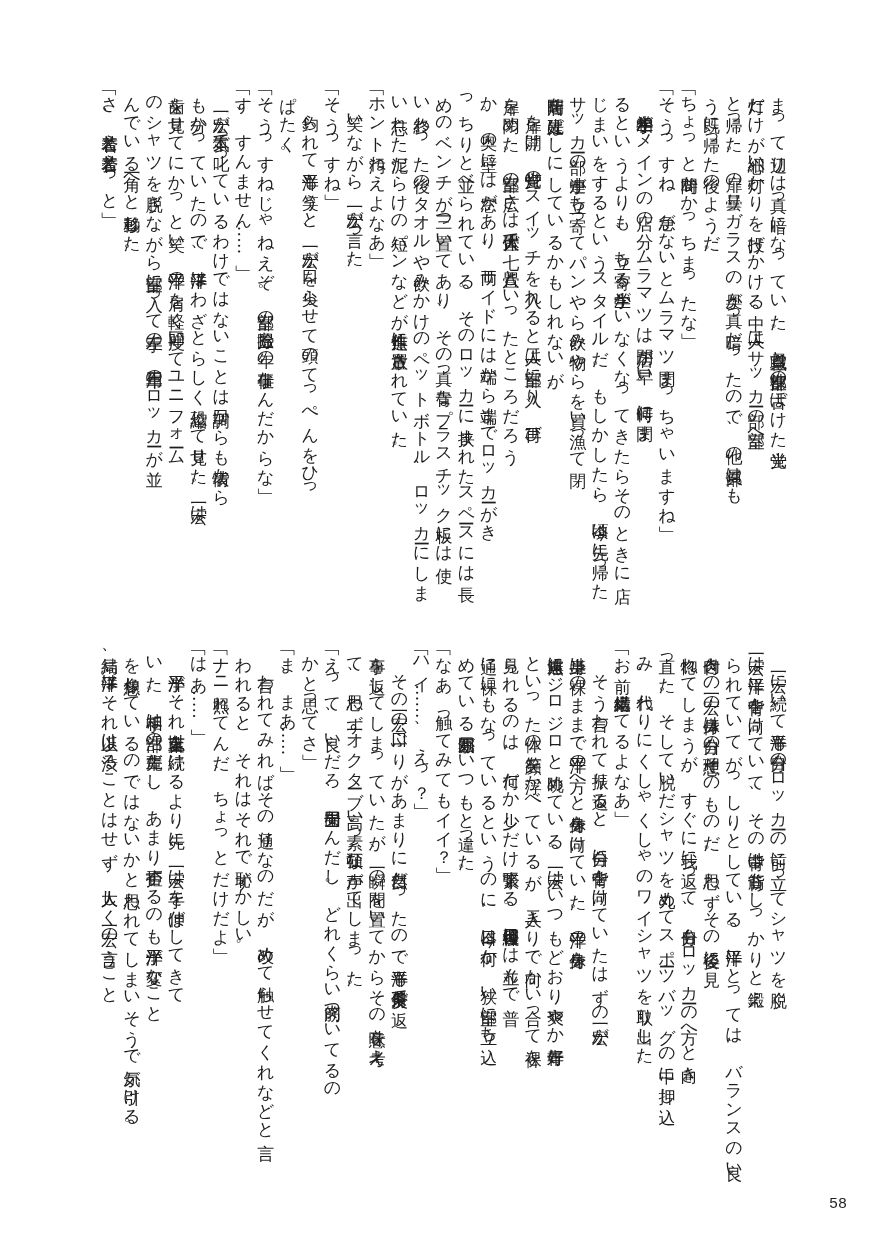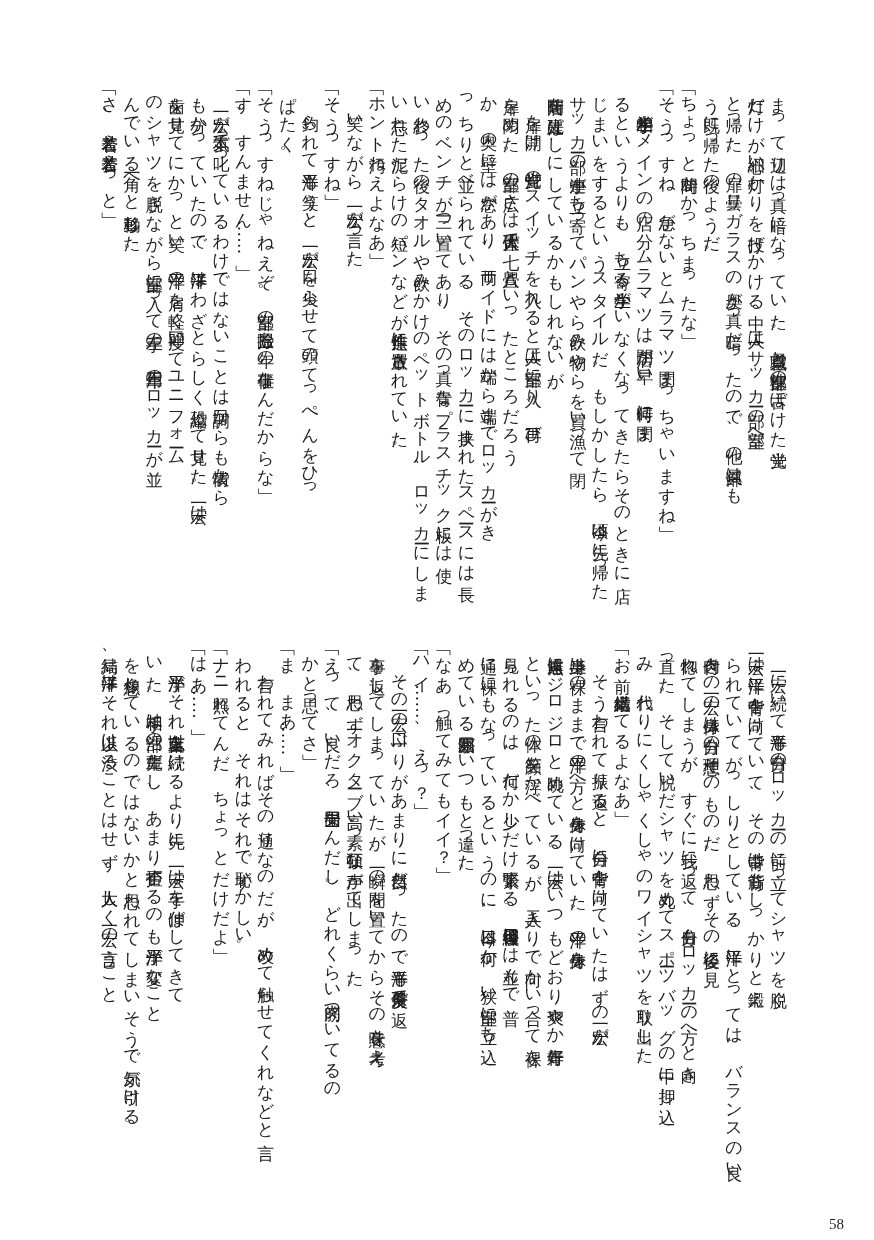--- a/index.html
+++ b/index.html
@@ -31,24 +31,23 @@
   }
   .block-top{top:85px;}
   .block-bottom{top:645px;}
   .line{
     margin:0;padding:0;
     white-space:pre;
   }
   .page-number{
     position:absolute;
     left:829px;top:1196px;
-    font-family:Liberation Serif, serif;
+    font-family:Liberation Mono, monospace;
     font-size:15px;
     color:var(--ink);
-    margin-top:20px;
   }
 </style>
 </head>
 <body>
 
 <div class="page">
 
   <section class="tategaki block-top">
       <p class="line">まって辺りは真っ暗になっていた。職員室と部室棟の古ぼけた蛍光</p>
       <p class="line">灯だけが心細い灯かりを投げかける中、二人はサッカー部の部室へ</p>

